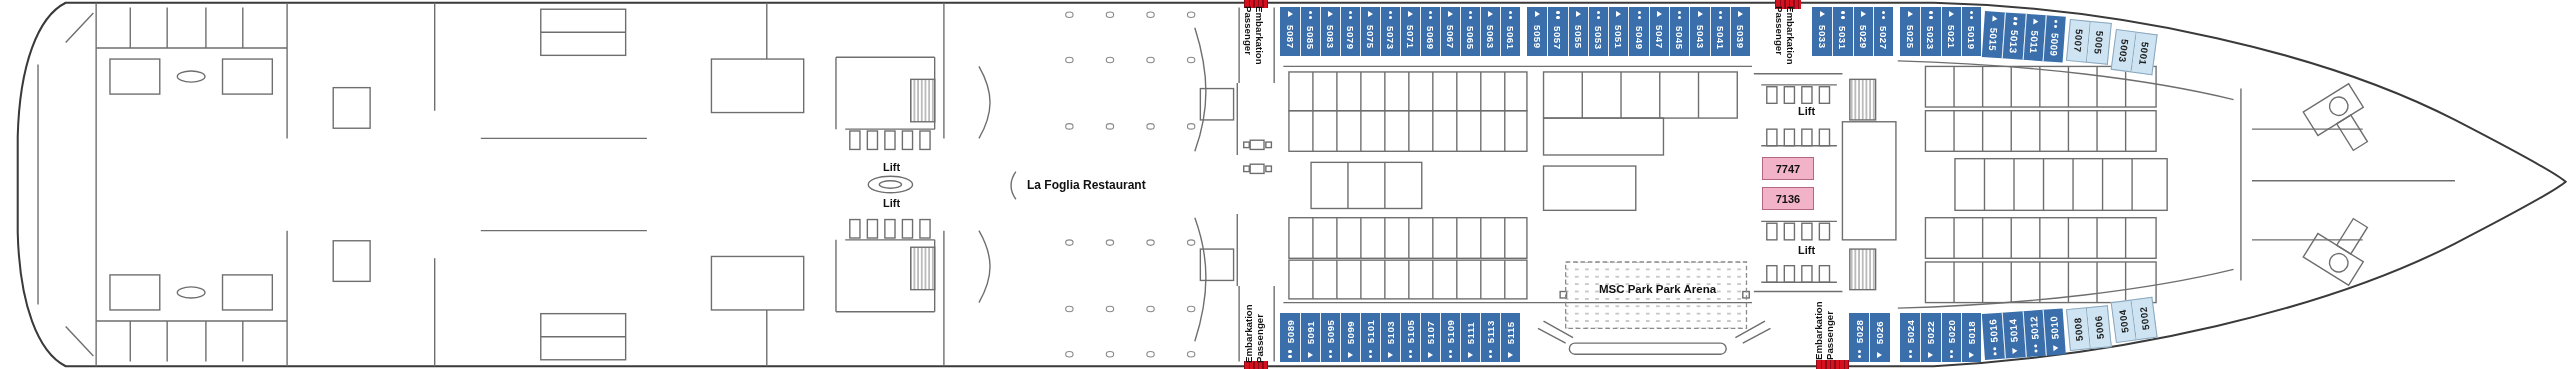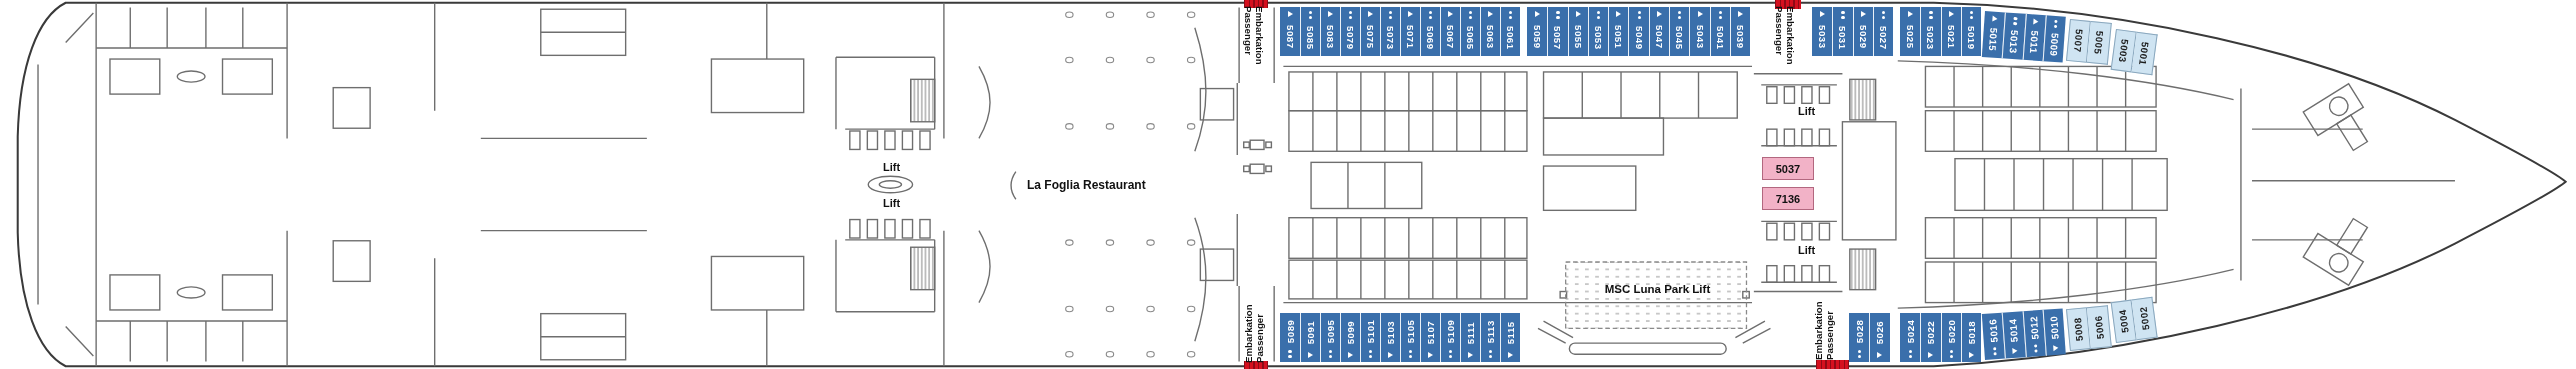--- a/index.html
+++ b/index.html
@@ -574,34 +574,34 @@
         </div>
       </div>
       <div class="cabin-block light bottom-side" style="left: 2116px; top: 302px; height: 41px; transform: rotate(-7.5deg); transform-origin: left bottom;">
         <div class="cabin" style="width: 21px;">
           <span class="cab-num v-up">5004</span>
         </div>
         <div class="cabin" style="width: 21px;">
           <span class="cab-num v-up">5002</span>
         </div>
       </div>
-      <div class="pink-cabin" style="left: 1762px; top: 157px; width: 50px; height: 21px;">5037</div>
+      <div class="pink-cabin" style="left: 1762px; top: 157px; width: 50px; height: 21px;">7747</div>
       <div class="pink-cabin" style="left: 1762px; top: 187px; width: 50px; height: 21px;">7136</div>
       <div class="embark-marker" style="left: 1244px; top: 0px; width: 24px; height: 8.3px;"></div>
       <div class="embark-marker" style="left: 1775px; top: 0px; width: 26px; height: 9.2px;"></div>
       <div class="embark-marker" style="left: 1244px; top: 361px; width: 24px; height: 8.3px;"></div>
       <div class="embark-marker" style="left: 1816px; top: 360px; width: 33px; height: 9.2px;"></div>
     </div>
 
   <div class="lbl lift-lbl" style="left:873px;top:161px;">Lift</div>
   <div class="lbl lift-lbl" style="left:873px;top:197px;">Lift</div>
   <div class="lbl lift-lbl" style="left:1788px;top:105px;">Lift</div>
   <div class="lbl lift-lbl" style="left:1788px;top:244px;">Lift</div>
   <div class="lbl area-lbl" style="left:1027px;top:178px;">La Foglia Restaurant</div>
-  <div class="lbl area-lbl" style="left:1570px;top:283px;width:175px;text-align:center;font-size:11.5px;">MSC Luna Park Lift</div>
+  <div class="lbl area-lbl" style="left:1570px;top:283px;width:175px;text-align:center;font-size:11.5px;">MSC Park Park Arena</div>
 
   <div class="embark" style="left:1243px;top:5.5px;height:79px;">Passenger
 Embarkation</div>
   <div class="embark flip" style="left:1243px;top:284px;height:79px;">Passenger
 Embarkation</div>
   <div class="embark" style="left:1774px;top:5.5px;height:79px;">Passenger
 Embarkation</div>
   <div class="embark flip" style="left:1813px;top:279px;height:81px;">Passenger
 Embarkation</div>
 </div>

